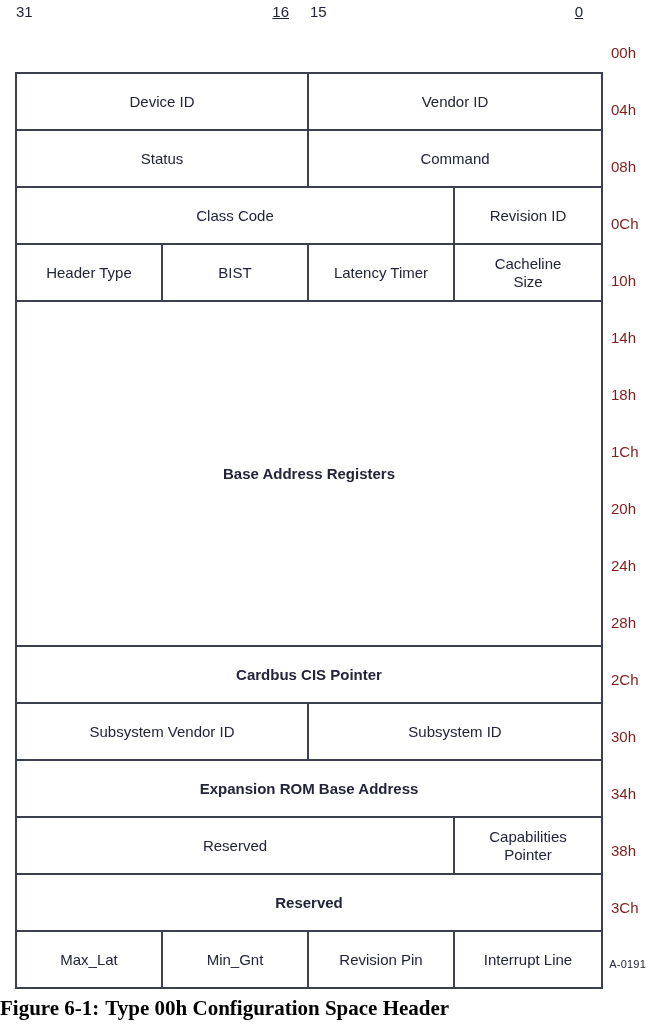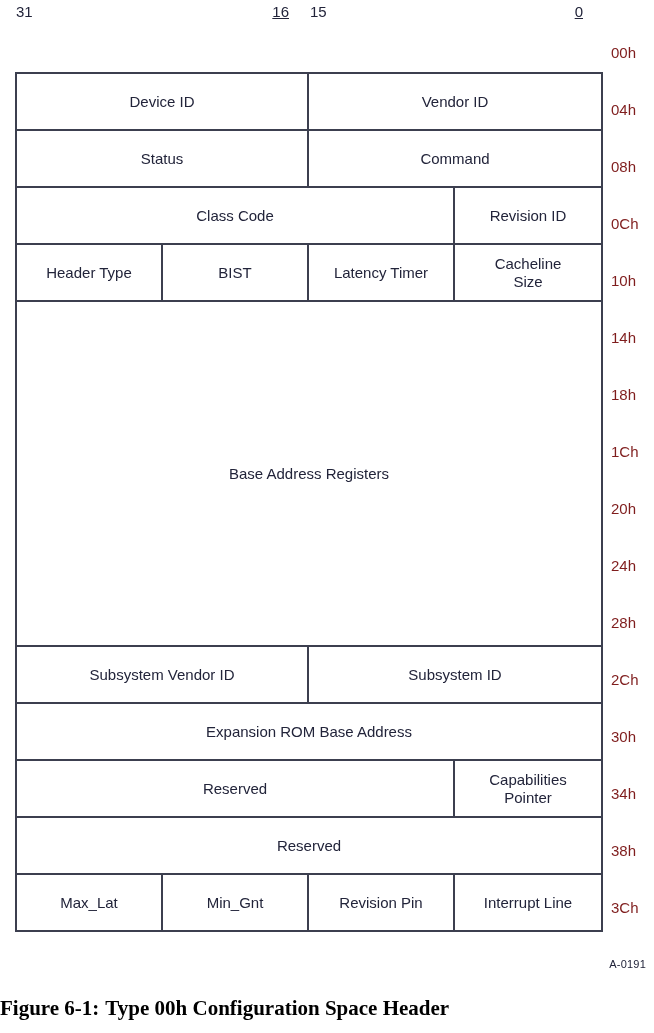--- a/index.html
+++ b/index.html
@@ -78,21 +78,21 @@
     overflow: hidden;
   }
   .cell:last-child {
     border-right: none;
     justify-content: center;
   }
   .cell .lbl {
     display: block;
     padding: 0 4px;
   }
-  .w-full    { width: 100%; }
+  .w-full    { width: 100%; font-weight: bold; }
   .w-half    { width: 50%; }
   .w-quarter { width: 25%; }
   .w-three-q { width: 75%; }
 
   
   #offset-column {
     position: absolute;
     left: 607px;
     top: 24px;
     width: 47px;
@@ -191,20 +191,25 @@
       <span class="lbl" style="max-width: 95px;">Cacheline Size</span>
     </div>
   </div>
 
   <div class="reg-row tall">
     <div class="cell w-full">
       <span class="lbl">Base Address Registers</span>
     </div>
   </div>
 
+  <div class="reg-row">
+    <div class="cell w-full">
+      <span class="lbl">Cardbus CIS Pointer</span>
+    </div>
+  </div>
 
   <div class="reg-row">
     <div class="cell w-half">
       <span class="lbl">Subsystem Vendor ID</span>
     </div>
     <div class="cell w-half">
       <span class="lbl">Subsystem ID</span>
     </div>
   </div>
 

